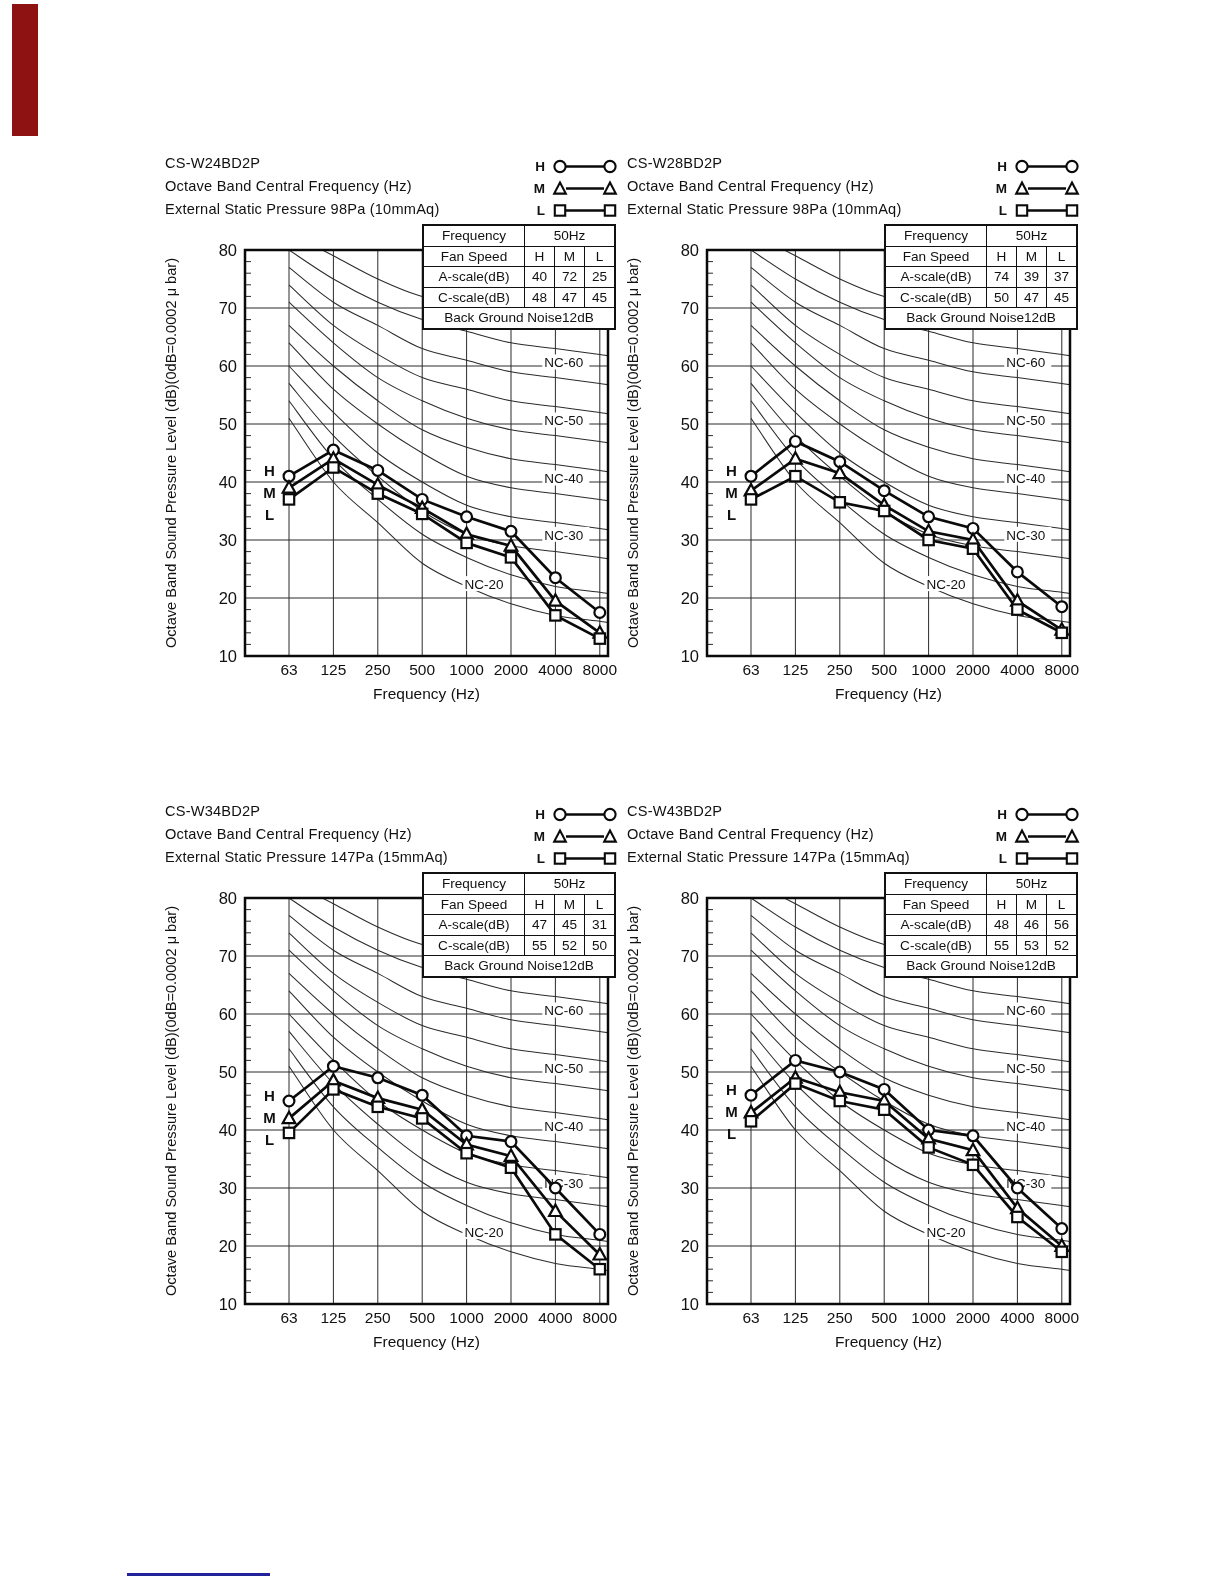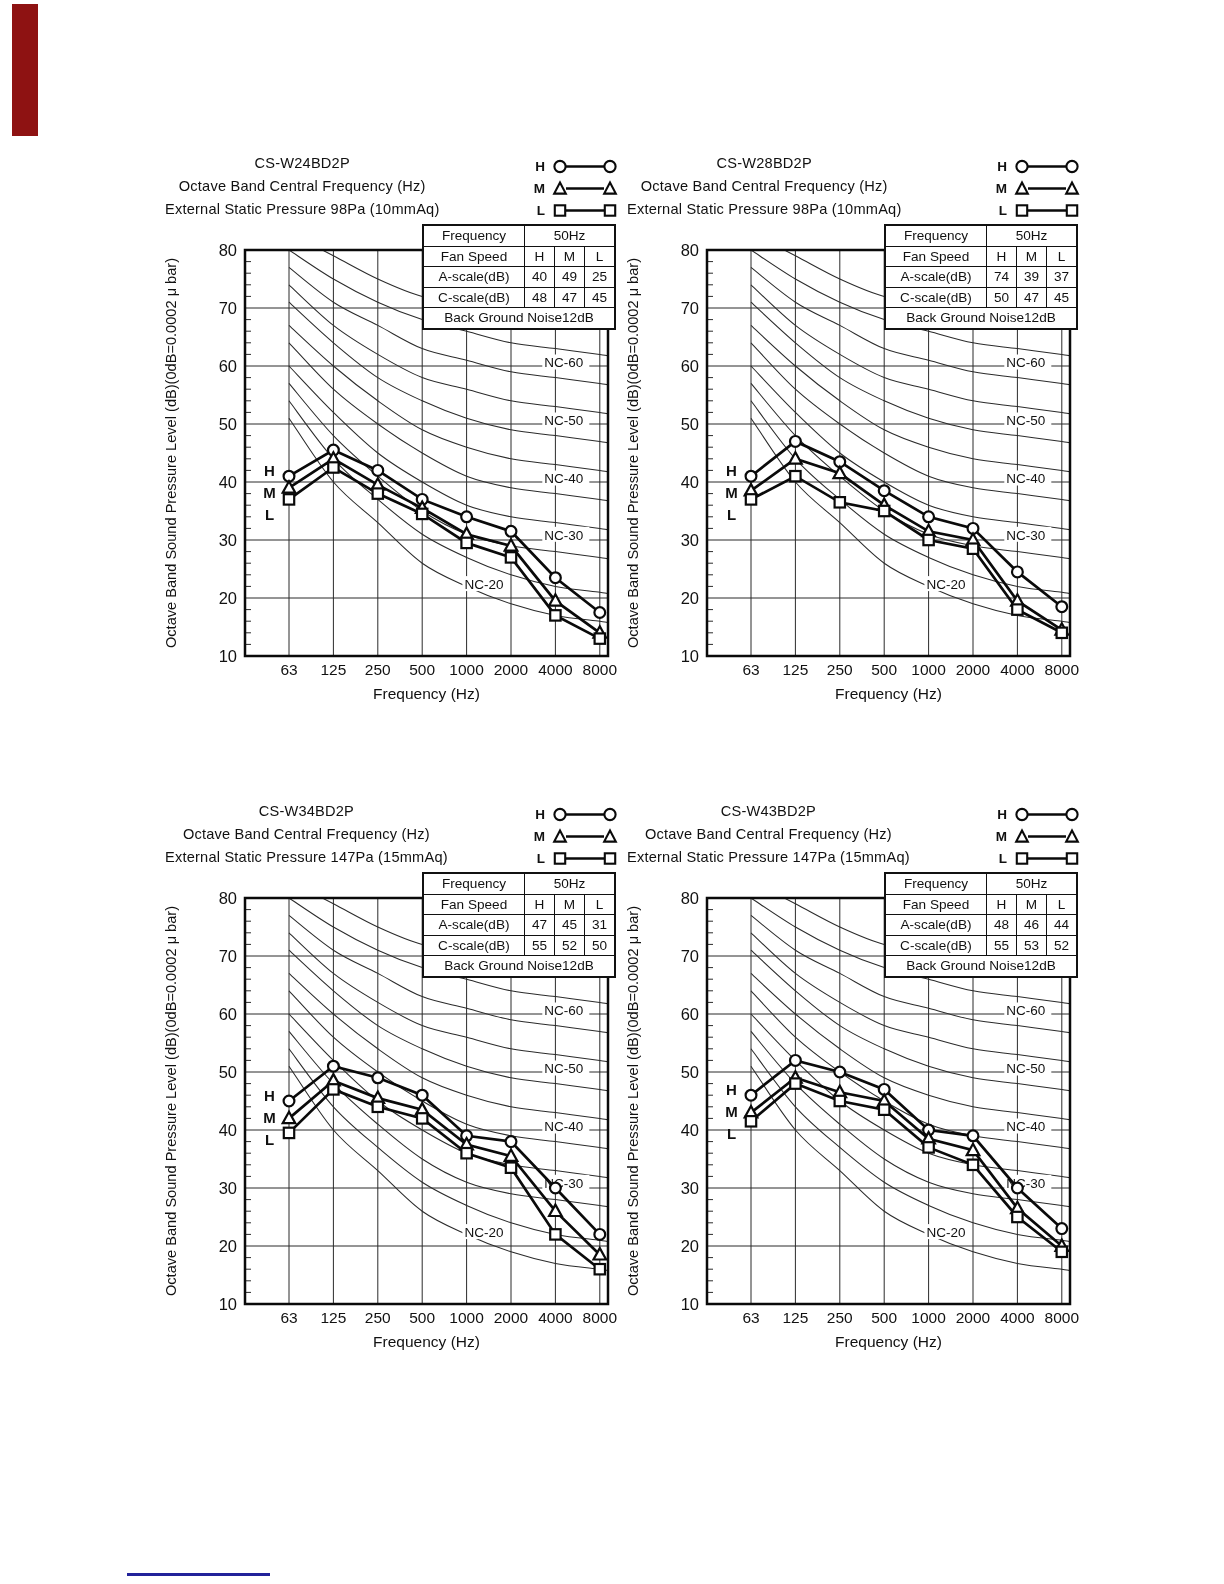--- a/index.html
+++ b/index.html
@@ -7,21 +7,21 @@
     width:1224px;height:1584px;background:#ffffff;position:relative;overflow:hidden;
     font-family:"Liberation Sans",sans-serif;color:#111;
   }
   .decor-red{position:absolute;left:12px;top:4px;width:26px;height:132px;}
   .decor-underline{position:absolute;left:127px;top:1573px;width:143px;height:3px;}
   .card{position:absolute;width:462px;height:572px;}
   .card0{left:160px;top:150px;}
   .card1{left:622px;top:150px;}
   .card2{left:160px;top:798px;}
   .card3{left:622px;top:798px;text-decoration:underline;}
-  .hdr{position:absolute;left:5px;top:2px;font-size:14.6px;line-height:23px;letter-spacing:.2px;white-space:nowrap;text-align:center;}
+  .hdr{position:absolute;left:5px;top:2px;font-size:14.6px;line-height:23px;letter-spacing:.2px;white-space:nowrap;}
   .legend{position:absolute;right:4px;top:5px;}
   .lrow{display:flex;align-items:center;justify-content:flex-end;height:22px;gap:7px;}
   .llab{font-size:13.5px;font-weight:700;}
   .lvg{display:block;}
   .lvg .mk{fill:#fff;stroke:#0a0a0a;stroke-width:2.1;}
   .lvg .ln{stroke:#0a0a0a;stroke-width:2.5;}
   table.spec{
     position:absolute;left:262px;top:74px;border-collapse:collapse;background:#fff;
     font-size:13.6px;table-layout:fixed;z-index:3;border:2px solid #111;
   }
@@ -87,21 +87,21 @@
         </tr>
     <tr>
           <td class="c-lbl">Fan Speed</td>
           <td class="c-val">H</td>
           <td class="c-val">M</td>
           <td class="c-val">L</td>
         </tr>
     <tr>
           <td class="c-lbl">A-scale(dB)</td>
           <td class="c-val">40</td>
-          <td class="c-val">49</td>
+          <td class="c-val">72</td>
           <td class="c-val">25</td>
         </tr>
     <tr>
           <td class="c-lbl">C-scale(dB)</td>
           <td class="c-val">48</td>
           <td class="c-val">47</td>
           <td class="c-val">45</td>
         </tr>
     <tr>
           <td colspan="4">Back Ground Noise12dB</td>
@@ -640,21 +640,21 @@
     <tr>
           <td class="c-lbl">Fan Speed</td>
           <td class="c-val">H</td>
           <td class="c-val">M</td>
           <td class="c-val">L</td>
         </tr>
     <tr>
           <td class="c-lbl">A-scale(dB)</td>
           <td class="c-val">48</td>
           <td class="c-val">46</td>
-          <td class="c-val">44</td>
+          <td class="c-val">56</td>
         </tr>
     <tr>
           <td class="c-lbl">C-scale(dB)</td>
           <td class="c-val">55</td>
           <td class="c-val">53</td>
           <td class="c-val">52</td>
         </tr>
     <tr>
           <td colspan="4">Back Ground Noise12dB</td>
         </tr>

